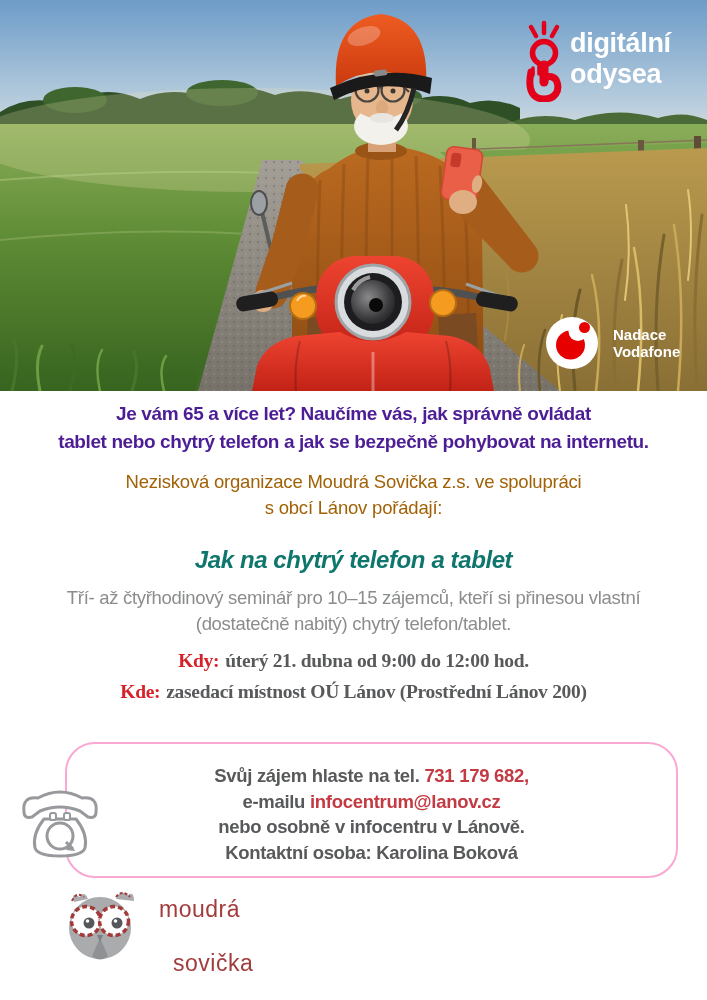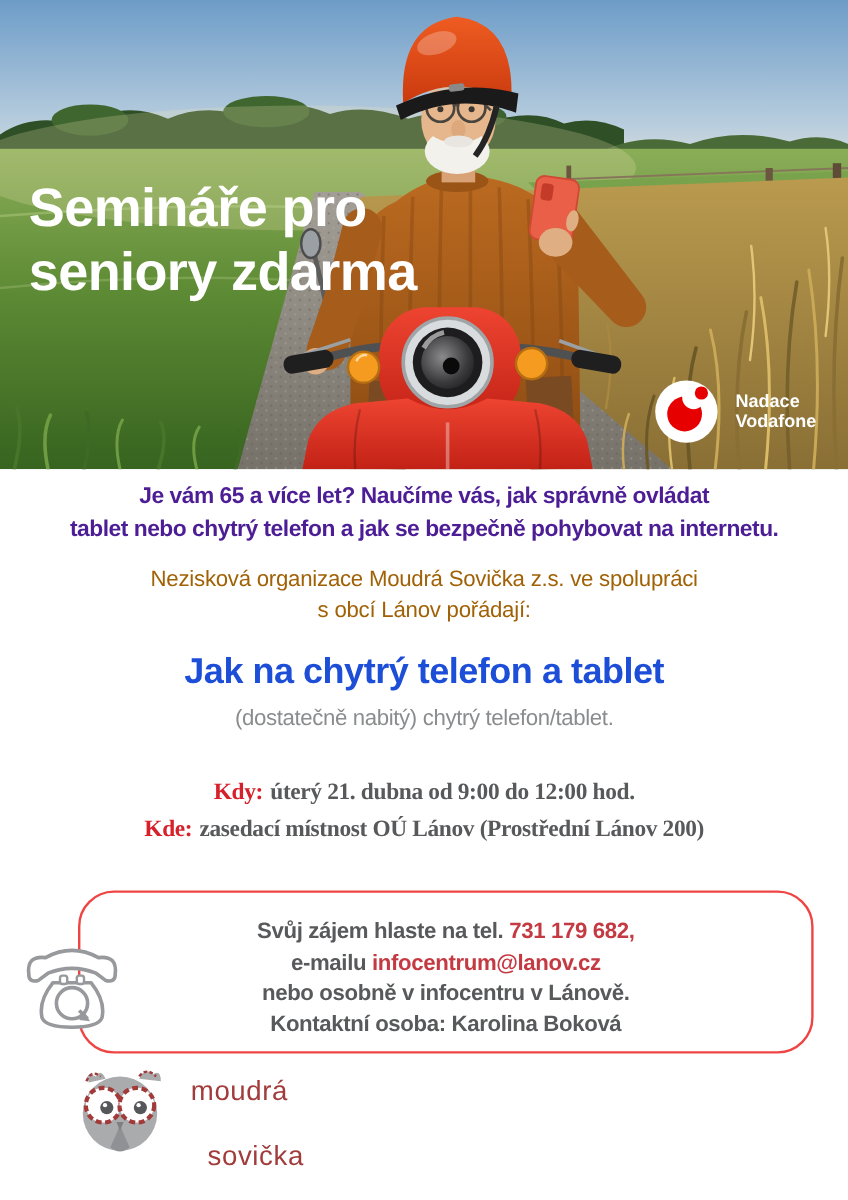--- a/index.html
+++ b/index.html
@@ -12,27 +12,27 @@
   .logo-do{position:absolute;left:524px;top:20px;display:flex;}
   .logo-do .ico{width:40px;height:82px;}
   .logo-do-text{margin-left:6px;margin-top:8px;color:#ffffff;font-weight:bold;
                 font-size:27px;line-height:31px;letter-spacing:-0.3px;}
   .logo-vf{position:absolute;left:545px;top:316px;display:flex;align-items:center;}
   .logo-vf .ico{width:54px;height:54px;}
   .logo-vf-text{margin-left:14px;color:#ffffff;font-weight:bold;font-size:15px;line-height:17px;}
   .center{position:absolute;left:0;width:707px;text-align:center;}
   .intro{top:400px;font-size:19px;line-height:28px;font-weight:bold;color:#4c1d95;letter-spacing:-0.4px;}
   .organizer{top:469px;font-size:18.5px;line-height:26px;color:#a16207;letter-spacing:-0.2px;}
-  .title{top:541px;font-size:30px;line-height:38px;font-weight:bold;color:#1d4ed8;letter-spacing:-0.4px;margin:0;}
+  .title{top:541px;font-size:24px;line-height:38px;font-weight:bold;color:#0f766e;letter-spacing:-0.4px;margin:0;font-style:italic;}
   .desc{top:585px;font-size:18.5px;line-height:26px;color:#8a8c8e;letter-spacing:-0.3px;}
   .detail{font-size:19.5px;line-height:26px;font-weight:bold;color:#58595b;letter-spacing:-0.3px;font-family:Liberation Serif, serif;}
   .when{top:648px;} .where{top:679px;}
   .detail .lbl{color:#d6212b;margin-right:6px;}
   .contact-box{position:absolute;left:65px;top:742px;width:613px;height:136px;box-sizing:border-box;
-               border:2px solid #ef4444;border-radius:30px;text-align:center;
+               border:2px solid #f9a8d4;border-radius:30px;text-align:center;
                padding-top:19px;font-size:18.5px;line-height:25.5px;font-weight:bold;color:#58595b;
                letter-spacing:-0.3px;}
   .contact-box .red{color:#c43a42;}
   .phone-icon{position:absolute;left:14px;top:778px;}
   .owl-logo{position:absolute;left:56px;top:888px;display:flex;}
   .owl-text{margin-left:8px;margin-top:8px;color:#a23c3c;font-size:23px;line-height:26px;letter-spacing:0.5px;}
   .owl-text .l2{margin-left:14px;margin-top:28px;}
 </style>
 </head>
 <body>
@@ -220,25 +220,39 @@
         <path d="M12,391 Q20,358 14,340" stroke="#47762b" stroke-width="3"></path>
         <path d="M40,391 Q34,362 42,346" stroke="#6f9c42" stroke-width="3"></path>
         <path d="M70,391 Q78,360 72,344" stroke="#3f6a26" stroke-width="3"></path>
         <path d="M100,391 Q94,364 102,350" stroke="#6f9c42" stroke-width="2.5"></path>
         <path d="M132,391 Q140,366 134,352" stroke="#47762b" stroke-width="3"></path>
         <path d="M164,391 Q158,368 166,356" stroke="#6f9c42" stroke-width="2.5"></path>
         <path d="M196,391 Q204,370 198,358" stroke="#3f6a26" stroke-width="3"></path>
       </g>
     </svg>
 
-    <div class="headline">
-      <div>Semináře pro</div>
-      <div>seniory zdarma</div>
-    </div>
-
+
+    <div class="logo-do">
+      <svg class="ico" viewBox="0 0 40 82">
+        <g stroke="#e2001a" fill="none" stroke-linecap="round">
+          <line x1="20" y1="3" x2="20" y2="13" stroke-width="4.5"></line>
+          <line x1="7" y1="7" x2="12" y2="16" stroke-width="4.5"></line>
+          <line x1="33" y1="7" x2="28" y2="16" stroke-width="4.5"></line>
+          <circle cx="20" cy="33" r="11.5" stroke-width="5.5"></circle>
+          <line x1="20" y1="45" x2="20" y2="62" stroke-width="9"></line>
+          <path d="M7,52 C3,72 10,79 20,79 C31,79 36,71 33,62 C31,56 24,55 21,59" stroke-width="7"></path>
+          <line x1="9" y1="48" x2="9" y2="55" stroke-width="3.5"></line>
+          <line x1="15" y1="46" x2="15" y2="54" stroke-width="3.5"></line>
+        </g>
+      </svg>
+      <div class="logo-do-text">
+        <div>digitální</div>
+        <div>odysea</div>
+      </div>
+    </div>
 
     <div class="logo-vf">
       <svg class="ico" viewBox="0 0 54 54">
         <circle cx="27" cy="27" r="26" fill="#ffffff"></circle>
         <circle cx="25.5" cy="29" r="14.5" fill="#e60000"></circle>
         <circle cx="33" cy="15.5" r="9.5" fill="#ffffff"></circle>
         <circle cx="39.5" cy="11.5" r="5.5" fill="#e60000"></circle>
       </svg>
       <div class="logo-vf-text">
         <div>Nadace</div>
@@ -253,20 +267,21 @@
   </div>
 
   <div class="center organizer">
     <div>Nezisková organizace Moudrá Sovička z.s. ve spolupráci</div>
     <div>s obcí Lánov pořádají:</div>
   </div>
 
   <h1 class="center title">Jak na chytrý telefon a tablet</h1>
 
   <div class="center desc">
+    <div>Tří- až čtyřhodinový seminář pro 10–15 zájemců, kteří si přinesou vlastní</div>
     <div>(dostatečně nabitý) chytrý telefon/tablet.</div>
   </div>
 
   <div class="center detail when">
     <span class="lbl">Kdy:</span><span>úterý 21. dubna od 9:00 do 12:00 hod.</span>
   </div>
   <div class="center detail where">
     <span class="lbl">Kde:</span><span>zasedací místnost OÚ Lánov (Prostřední Lánov 200)</span>
   </div>
 

